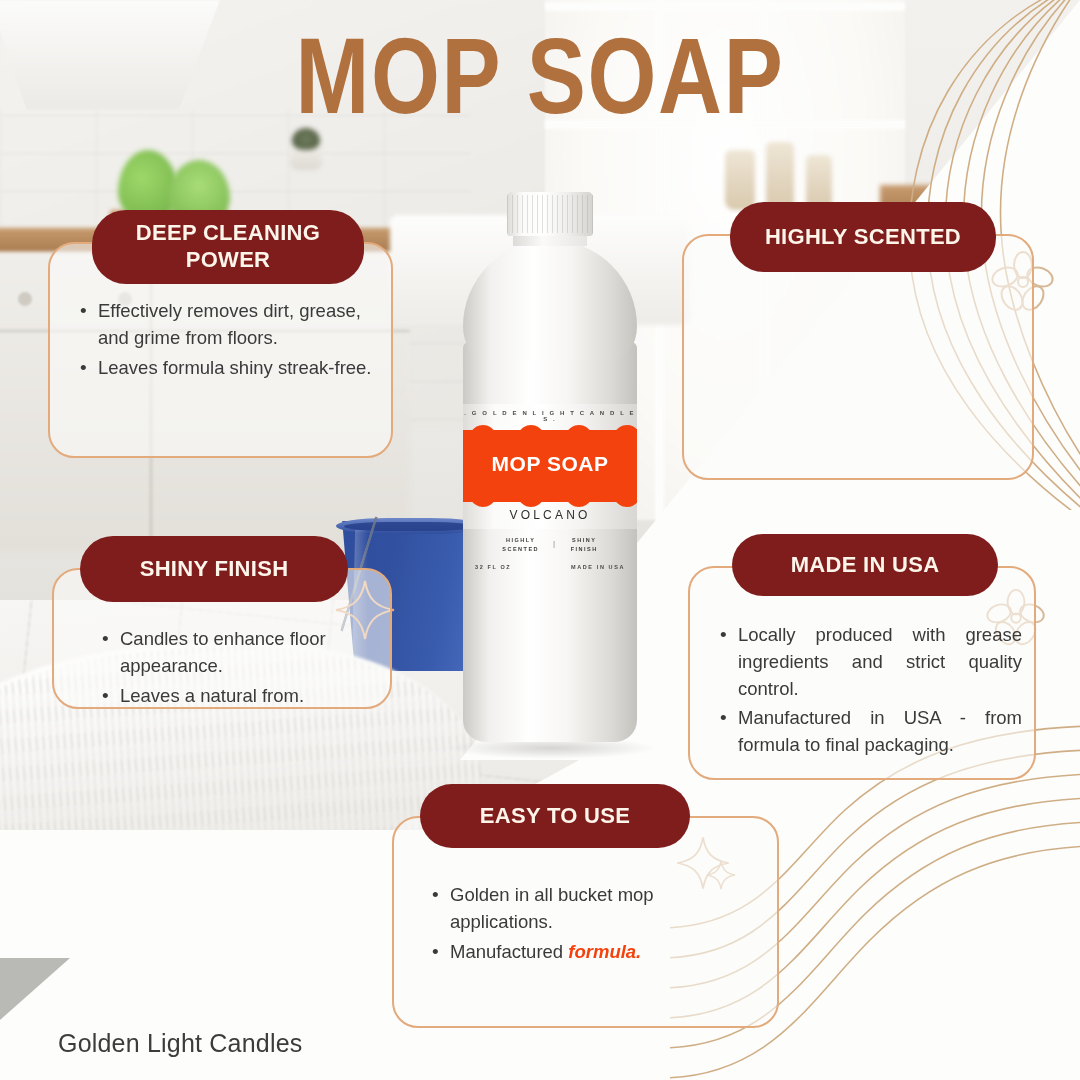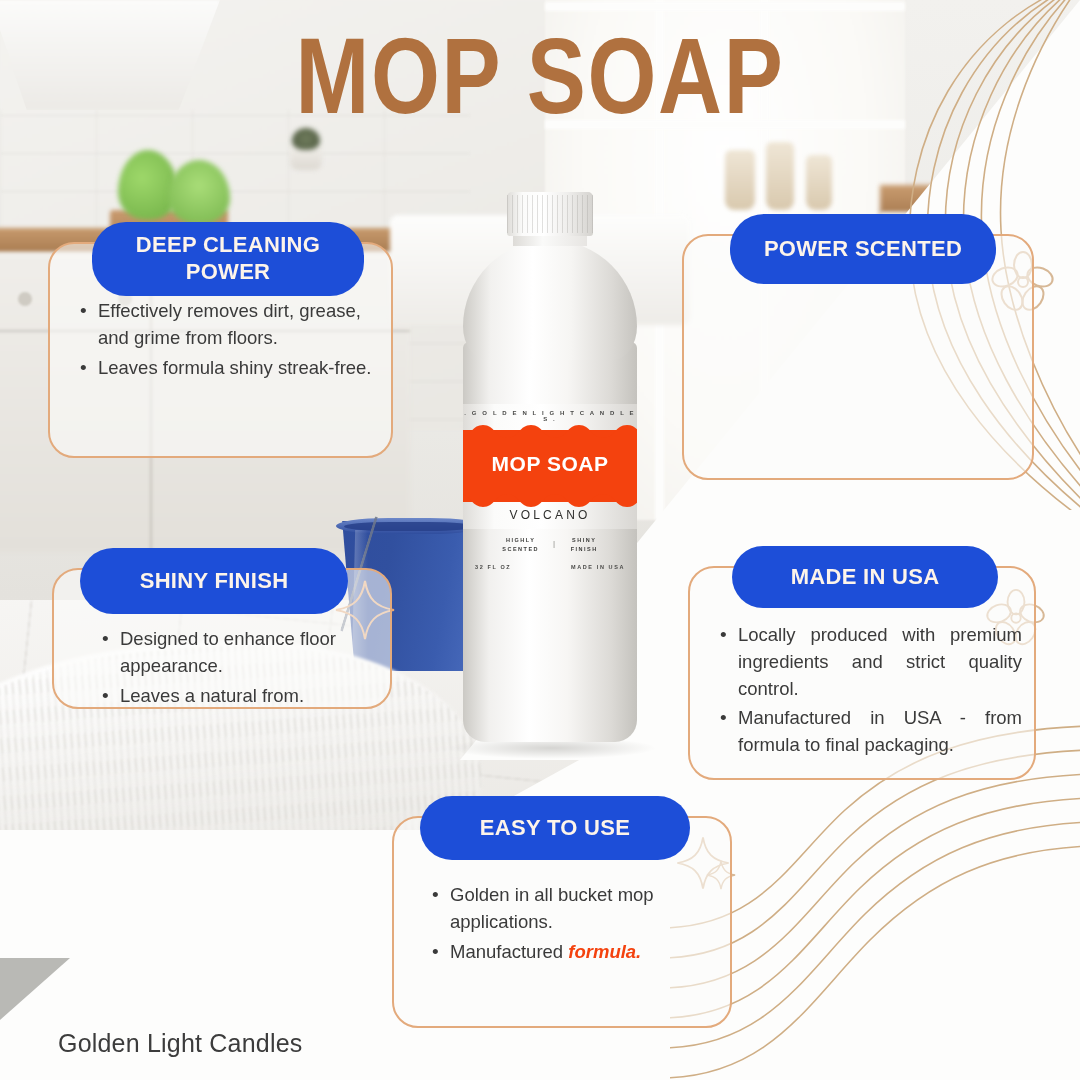--- a/index.html
+++ b/index.html
@@ -138,21 +138,21 @@
   .botrow{position:absolute;left:8px;top:372px;width:174px;display:flex;
     justify-content:space-between;padding:0 12px;box-sizing:border-box;
     font-size:5.5px;letter-spacing:1.6px;color:#4a4a48;font-weight:bold;}
   .bshadow{position:absolute;left:-8px;top:545px;width:210px;height:22px;border-radius:50%;
     background:radial-gradient(ellipse at 50% 50%,rgba(120,118,112,.30),rgba(120,118,112,0) 70%);}
 
   
   .card{position:absolute;}
   .card-box{position:absolute;left:0;top:36px;right:0;bottom:0;
     border:2px solid #e3aa7c;border-radius:26px;background:rgba(252,251,249,.58);}
-  .pill{position:absolute;top:16px;border-radius:34px;background:#1d4ed8;
+  .pill{position:absolute;top:4px;border-radius:34px;background:#7f1d1d;
     color:#fdf4ea;font-weight:bold;text-align:center;
     font-size:22px;line-height:1.22;letter-spacing:.3px;
     display:flex;align-items:center;justify-content:center;
     padding:10px 26px;box-sizing:border-box;z-index:3;}
   .bul{position:absolute;left:0;right:0;margin:0;padding:0;list-style:none;
     color:#3a3a3a;font-size:18.5px;line-height:1.45;z-index:2;}
   .bul li{position:relative;padding-left:22px;margin-bottom:3px;}
   .bul li::before{content:"\2022";position:absolute;left:4px;top:-1px;font-size:19px;color:#3a3a3a;}
   .hl{color:#f4420e;font-weight:bold;font-style:italic;}
   .just li{text-align:justify;}
@@ -312,42 +312,42 @@
     <div class="card-box"></div>
     <div class="pill" style="left:44px;width:272px;height:74px;">DEEP CLEANING POWER</div>
     <ul class="bul" style="left:28px;right:14px;top:92px;">
       <li>Effectively removes dirt, grease, and grime from floors.</li>
       <li>Leaves formula shiny streak-free.</li>
     </ul>
   </div>
 
   <div class="card" style="left:682px;top:198px;width:352px;height:282px;">
     <div class="card-box"></div>
-    <div class="pill" style="left:48px;width:266px;height:70px;">POWER SCENTED</div>
+    <div class="pill" style="left:48px;width:266px;height:70px;">HIGHLY SCENTED</div>
   </div>
 
   <div class="card" style="left:52px;top:532px;width:340px;height:177px;">
     <div class="card-box"></div>
     <div class="pill" style="left:28px;width:268px;height:66px;">SHINY FINISH</div>
     <ul class="bul" style="left:46px;right:20px;top:94px;">
-      <li>Designed to enhance floor appearance.</li>
+      <li>Candles to enhance floor appearance.</li>
       <li>Leaves a natural from.</li>
     </ul>
   </div>
 
   <div class="card" style="left:688px;top:530px;width:348px;height:250px;">
     <div class="card-box"></div>
     <div class="pill" style="left:44px;width:266px;height:62px;">MADE IN USA</div>
     <ul class="bul just" style="left:28px;right:14px;top:92px;">
-      <li>Locally produced with premium ingredients and strict quality control.</li>
+      <li>Locally produced with grease ingredients and strict quality control.</li>
       <li>Manufactured in USA - from formula to final packaging.</li>
     </ul>
   </div>
 
-  <div class="card" style="left:392px;top:780px;width:340px;height:248px;">
+  <div class="card" style="left:392px;top:780px;width:340px;height:248px;padding-left:47px;">
     <div class="card-box"></div>
     <div class="pill" style="left:28px;width:270px;height:64px;">EASY TO USE</div>
     <ul class="bul" style="left:36px;right:18px;top:102px;">
       <li>Golden in all bucket mop applications.</li>
       <li><span>Manufactured </span><span class="hl">formula.</span></li>
     </ul>
   </div>
 
   <div class="footer">Golden Light Candles</div>
 

